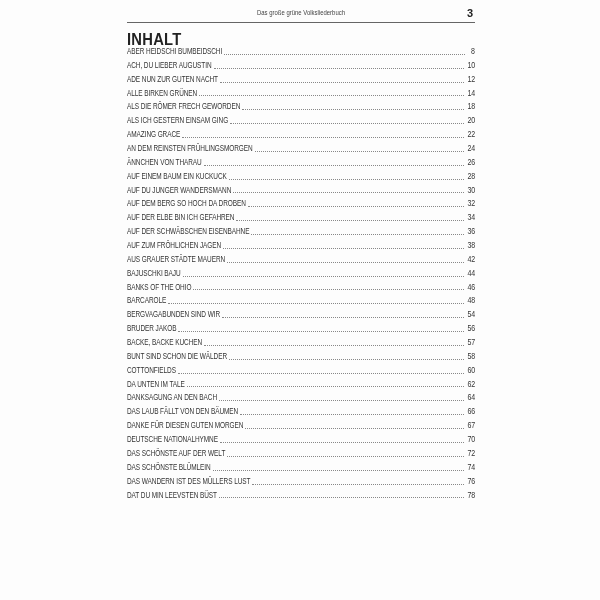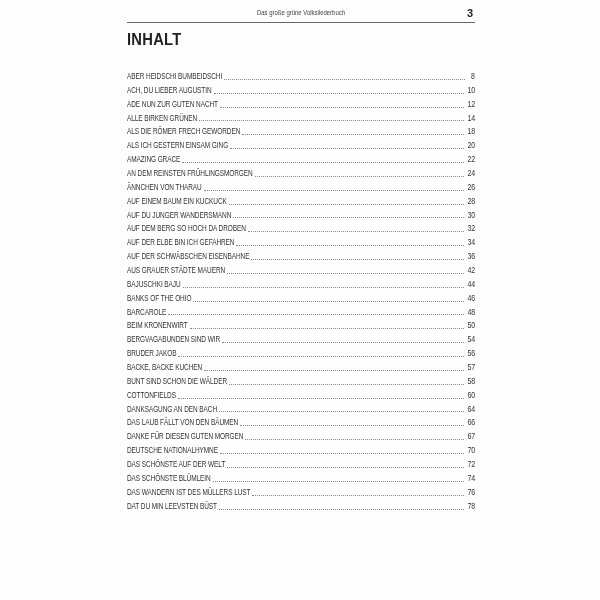--- a/index.html
+++ b/index.html
@@ -3,21 +3,21 @@
 <meta charset="utf-8">
 <style>
   html, body { margin:0; padding:0; }
   body { width:600px; height:600px; background:#ffffff; position:relative; overflow:hidden; font-family:"Liberation Sans", sans-serif; color:#2a2a2a; }
   .page { position:absolute; left:0; top:0; width:600px; height:600px; background:#fdfdfd; }
   .running-head { position:absolute; left:127px; width:348px; top:8px; height:14px; }
   .book-title { position:absolute; left:0; width:100%; top:1px; text-align:center; font-size:7px; color:#444; transform:scaleX(0.85); }
   .page-num { position:absolute; right:2px; top:-1px; font-size:11px; font-weight:bold; color:#222; }
   .rule { position:absolute; left:127px; width:348px; top:22px; height:0; border-top:1px solid #666; }
   .heading { position:absolute; left:127px; top:31px; font-size:16px; font-weight:bold; color:#222; letter-spacing:0.3px; transform:scaleX(0.92); transform-origin:left top; }
-  .toc { position:absolute; left:127px; width:348px; top:71px; }
+  .toc { position:absolute; left:127px; width:348px; top:46px; }
   .toc-row { display:flex; align-items:baseline; height:13.86px; font-size:8.3px; color:#333; white-space:nowrap; }
   .toc-title { transform-origin:left center; letter-spacing:-0.1px; font-family:"Liberation Sans Narrow","Liberation Sans", sans-serif; }
   .toc-dots { flex:1; border-bottom:1px dotted #888; margin:0 2px 2px 2px; height:0; align-self:flex-end; position:relative; top:-3px; }
   .toc-page { text-align:right; min-width:8px; }
 </style>
 </head>
 <body>
 
 <div class="page">
   <div class="running-head">
@@ -92,43 +92,43 @@
         <span class="toc-title" style="display: inline-block; transform: scaleX(0.78); margin-right: -30.2981px;">AUF DER ELBE BIN ICH GEFAHREN</span>
         <span class="toc-dots"></span>
         <span class="toc-page" style="display: inline-block; transform: scaleX(0.85); transform-origin: right center;">34</span>
       </div>
       <div class="toc-row">
         <span class="toc-title" style="display: inline-block; transform: scaleX(0.78); margin-right: -34.5366px;">AUF DER SCHWÄBSCHEN EISENBAHNE</span>
         <span class="toc-dots"></span>
         <span class="toc-page" style="display: inline-block; transform: scaleX(0.85); transform-origin: right center;">36</span>
       </div>
       <div class="toc-row">
+        <span class="toc-title" style="display: inline-block; transform: scaleX(0.78); margin-right: -26.5512px;">AUF ZUM FRÖHLICHEN JAGEN</span>
+        <span class="toc-dots"></span>
+        <span class="toc-page" style="display: inline-block; transform: scaleX(0.85); transform-origin: right center;">38</span>
+      </div>
+      <div class="toc-row">
         <span class="toc-title" style="display: inline-block; transform: scaleX(0.78); margin-right: -27.6684px;">AUS GRAUER STÄDTE MAUERN</span>
         <span class="toc-dots"></span>
         <span class="toc-page" style="display: inline-block; transform: scaleX(0.85); transform-origin: right center;">42</span>
       </div>
       <div class="toc-row">
         <span class="toc-title" style="display: inline-block; transform: scaleX(0.78); margin-right: -15.1113px;">BAJUSCHKI BAJU</span>
         <span class="toc-dots"></span>
         <span class="toc-page" style="display: inline-block; transform: scaleX(0.85); transform-origin: right center;">44</span>
       </div>
       <div class="toc-row">
         <span class="toc-title" style="display: inline-block; transform: scaleX(0.78); margin-right: -18.1534px;">BANKS OF THE OHIO</span>
         <span class="toc-dots"></span>
         <span class="toc-page" style="display: inline-block; transform: scaleX(0.85); transform-origin: right center;">46</span>
       </div>
       <div class="toc-row">
         <span class="toc-title" style="display: inline-block; transform: scaleX(0.78); margin-right: -11.0619px;">BARCAROLE</span>
         <span class="toc-dots"></span>
         <span class="toc-page" style="display: inline-block; transform: scaleX(0.85); transform-origin: right center;">48</span>
-      </div>
-      <div class="toc-row">
-        <span class="toc-title" style="display: inline-block; transform: scaleX(0.78); margin-right: -17.0809px;">BEIM KRONENWIRT</span>
-        <span class="toc-dots"></span>
-        <span class="toc-page" style="display: inline-block; transform: scaleX(0.85); transform-origin: right center;">50</span>
       </div>
       <div class="toc-row">
         <span class="toc-title" style="display: inline-block; transform: scaleX(0.78); margin-right: -26.235px;">BERGVAGABUNDEN SIND WIR</span>
         <span class="toc-dots"></span>
         <span class="toc-page" style="display: inline-block; transform: scaleX(0.85); transform-origin: right center;">54</span>
       </div>
       <div class="toc-row">
         <span class="toc-title" style="display: inline-block; transform: scaleX(0.78); margin-right: -13.9391px;">BRUDER JAKOB</span>
         <span class="toc-dots"></span>
         <span class="toc-page" style="display: inline-block; transform: scaleX(0.85); transform-origin: right center;">56</span>
@@ -140,20 +140,25 @@
       </div>
       <div class="toc-row">
         <span class="toc-title" style="display: inline-block; transform: scaleX(0.78); margin-right: -28.1978px;">BUNT SIND SCHON DIE WÄLDER</span>
         <span class="toc-dots"></span>
         <span class="toc-page" style="display: inline-block; transform: scaleX(0.85); transform-origin: right center;">58</span>
       </div>
       <div class="toc-row">
         <span class="toc-title" style="display: inline-block; transform: scaleX(0.78); margin-right: -13.8016px;">COTTONFIELDS</span>
         <span class="toc-dots"></span>
         <span class="toc-page" style="display: inline-block; transform: scaleX(0.85); transform-origin: right center;">60</span>
+      </div>
+      <div class="toc-row">
+        <span class="toc-title" style="display: inline-block; transform: scaleX(0.78); margin-right: -16.3178px;">DA UNTEN IM TALE</span>
+        <span class="toc-dots"></span>
+        <span class="toc-page" style="display: inline-block; transform: scaleX(0.85); transform-origin: right center;">62</span>
       </div>
       <div class="toc-row">
         <span class="toc-title" style="display: inline-block; transform: scaleX(0.78); margin-right: -25.3825px;">DANKSAGUNG AN DEN BACH</span>
         <span class="toc-dots"></span>
         <span class="toc-page" style="display: inline-block; transform: scaleX(0.85); transform-origin: right center;">64</span>
       </div>
       <div class="toc-row">
         <span class="toc-title" style="display: inline-block; transform: scaleX(0.78); margin-right: -31.35px;">DAS LAUB FÄLLT VON DEN BÄUMEN</span>
         <span class="toc-dots"></span>
         <span class="toc-page" style="display: inline-block; transform: scaleX(0.85); transform-origin: right center;">66</span>

